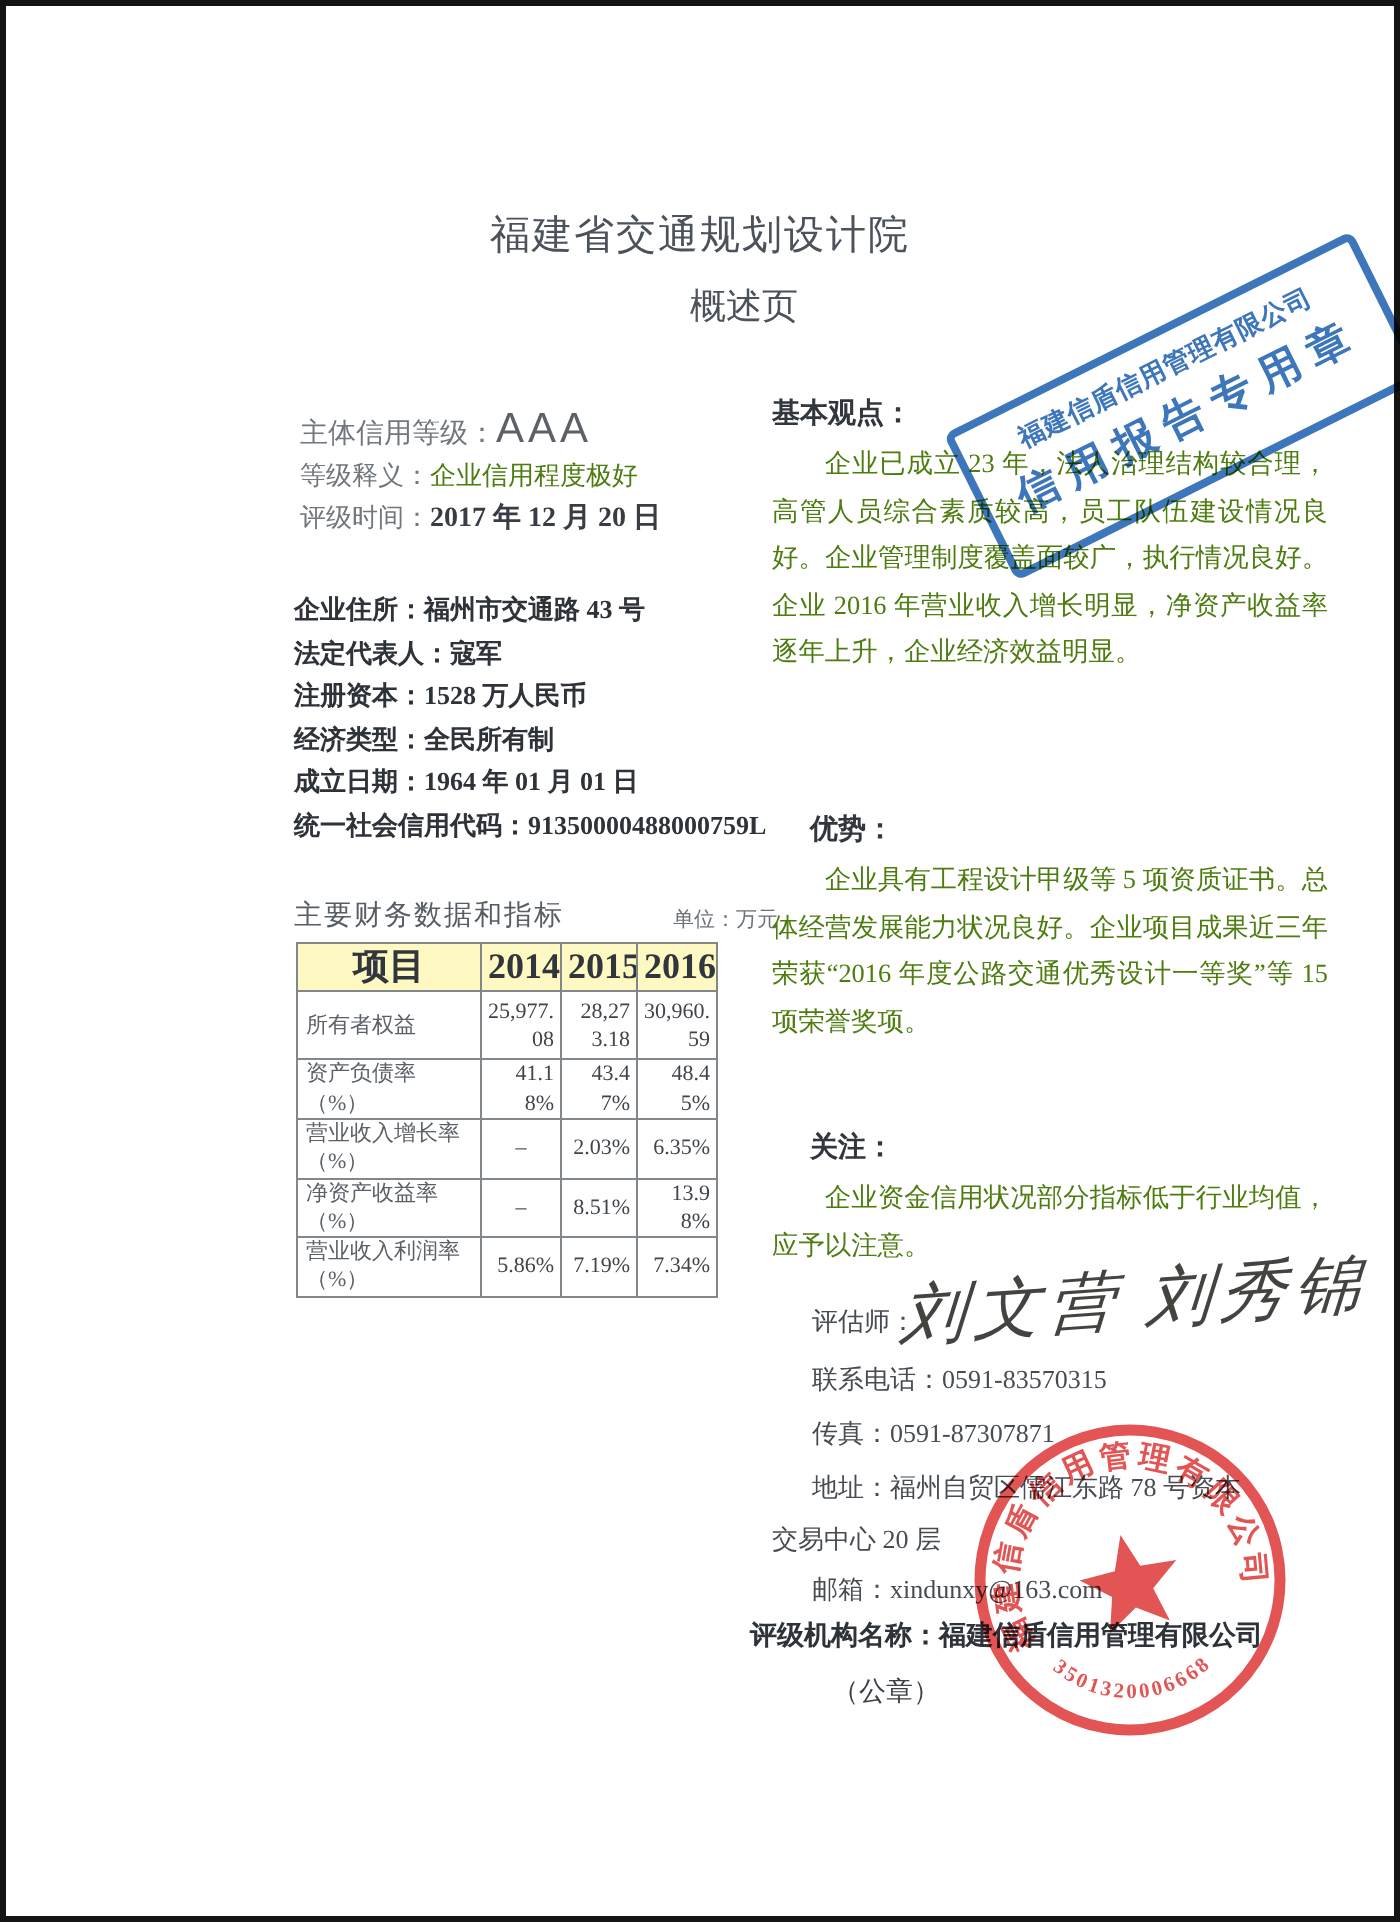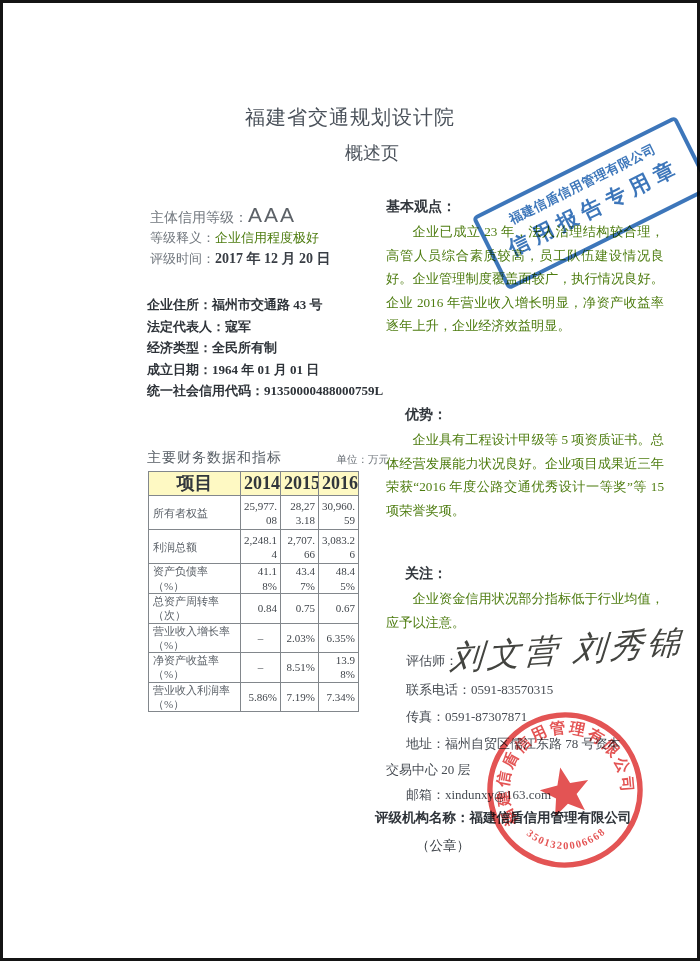--- a/index.html
+++ b/index.html
@@ -71,20 +71,21 @@
 <div class="abs r-line r-meaning">
   <span>等级释义：</span><span class="val">企业信用程度极好</span>
 </div>
 <div class="abs r-line r-date">
   <span>评级时间：</span><span class="val">2017 年 12 月 20 日</span>
 </div>
 
 <div class="abs company">
   <div class="c-row"><span>企业住所：</span><span>福州市交通路 43 号</span></div>
   <div class="c-row"><span>法定代表人：</span><span>寇军</span></div>
+  <div class="c-row"><span>注册资本：</span><span>1528 万人民币</span></div>
   <div class="c-row"><span>经济类型：</span><span>全民所有制</span></div>
   <div class="c-row"><span>成立日期：</span><span>1964 年 01 月 01 日</span></div>
   <div class="c-row"><span>统一社会信用代码：</span><span>91350000488000759L</span></div>
 </div>
 
 <div class="abs fin-head">
   <span class="fin-title">主要财务数据和指标</span>
   <span class="fin-unit">单位：万元</span>
 </div>
 <table class="fin">
@@ -102,37 +103,25 @@
       <th>2016</th>
     </tr>
   </thead>
   <tbody>
     <tr class="tall">
         <td class="lbl">所有者权益</td>
         <td class="num">25,977.08</td>
         <td class="num">28,273.18</td>
         <td class="num">30,960.59</td>
       </tr>
-    <tr class="tall">
-        <td class="lbl">利润总额</td>
-        <td class="num">2,248.14</td>
-        <td class="num">2,707.66</td>
-        <td class="num">3,083.26</td>
-      </tr>
     <tr class="short">
         <td class="lbl">资产负债率（%）</td>
         <td class="num">41.18%</td>
         <td class="num">43.47%</td>
         <td class="num">48.45%</td>
-      </tr>
-    <tr class="short">
-        <td class="lbl">总资产周转率（次）</td>
-        <td class="num">0.84</td>
-        <td class="num">0.75</td>
-        <td class="num">0.67</td>
       </tr>
     <tr class="short">
         <td class="lbl">营业收入增长率（%）</td>
         <td class="num dash">–</td>
         <td class="num">2.03%</td>
         <td class="num">6.35%</td>
       </tr>
     <tr class="short">
         <td class="lbl">净资产收益率（%）</td>
         <td class="num dash">–</td>

